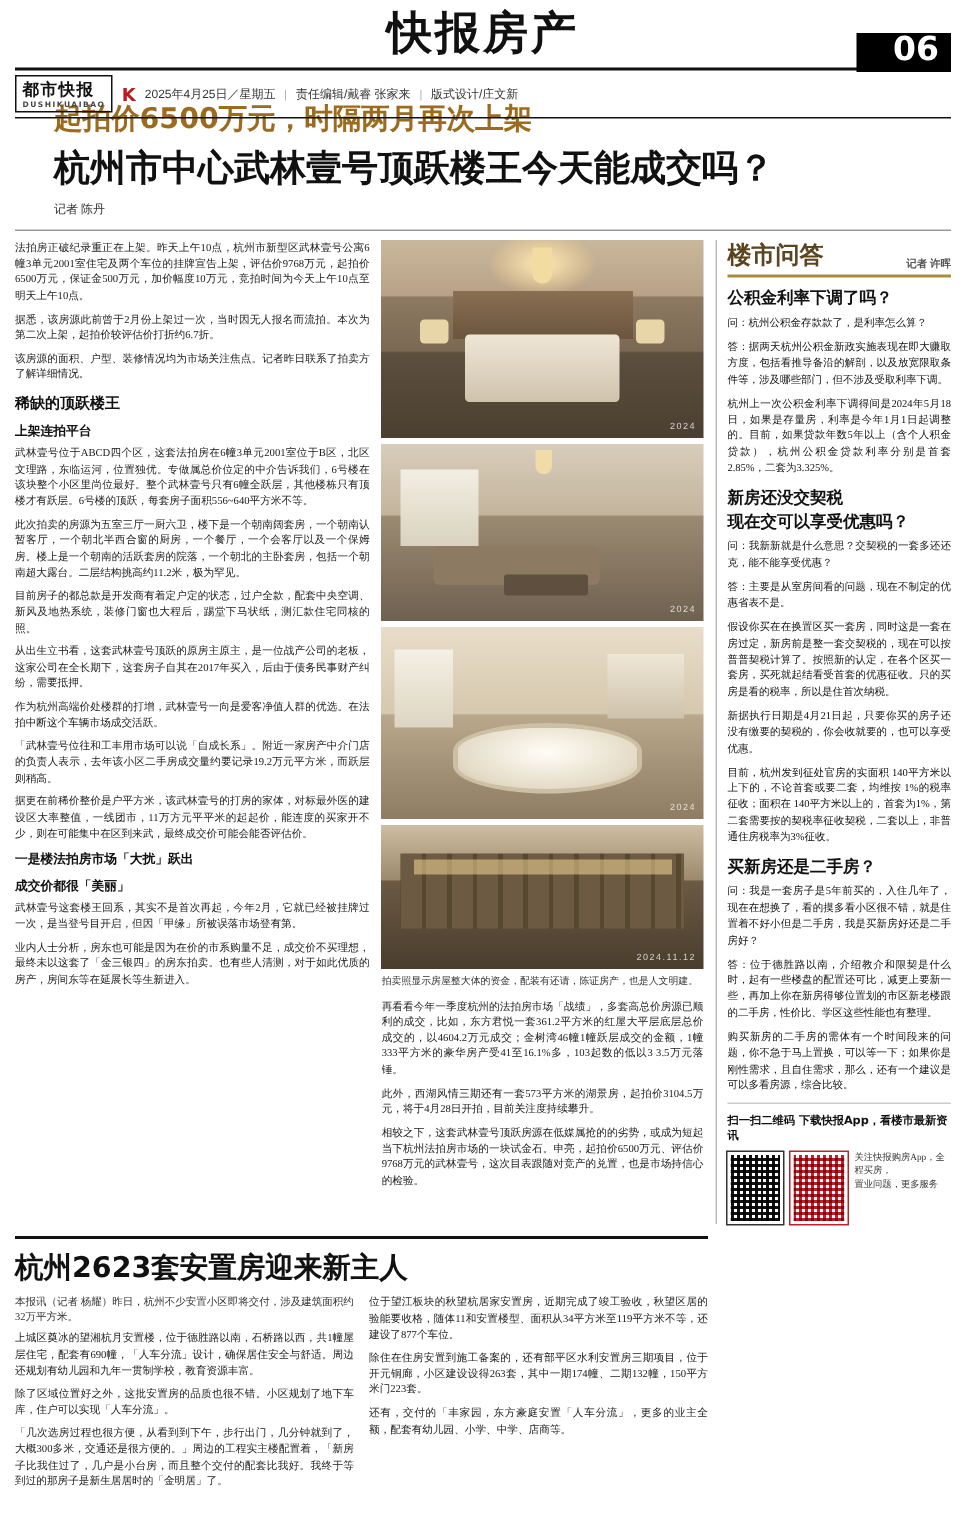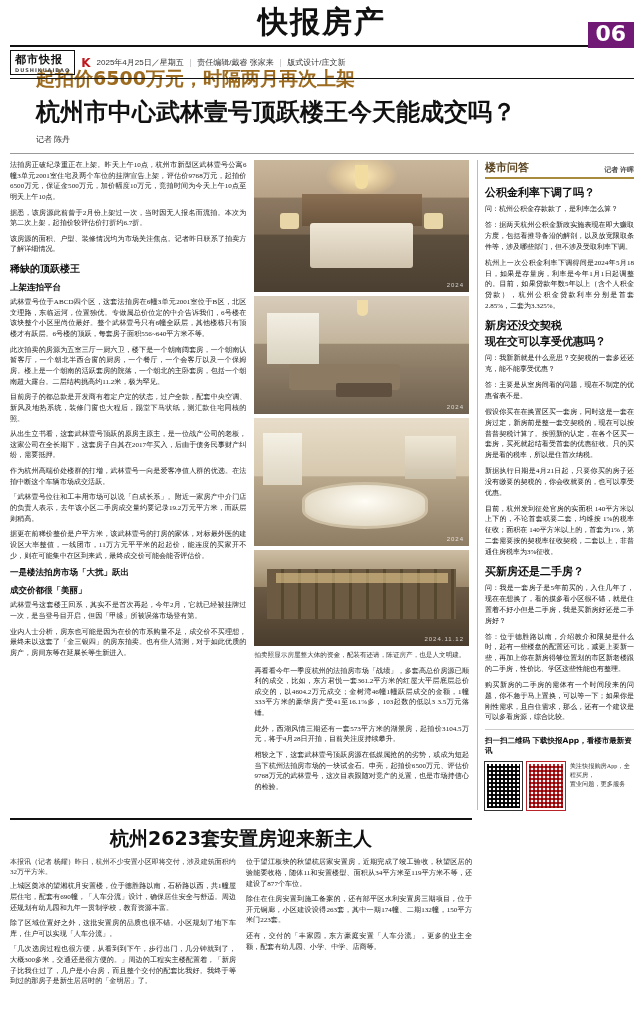--- a/index.html
+++ b/index.html
@@ -23,23 +23,23 @@
   .mast-bar{display:flex;align-items:center;gap:6px;font-size:8px;color:#333;padding:3px 0 0 0;}
   .mast-logo{
     font-family:"DejaVu Sans",sans-serif;font-weight:bold;font-size:11px;
     border:1px solid #111;padding:1px 4px;letter-spacing:1px;color:#111;white-space:nowrap;
   }
   .mast-logo-sub{font-size:5px;letter-spacing:1px;display:block;text-align:center;color:#444;}
   .mast-red{color:#c0181f;font-family:"DejaVu Sans",sans-serif;font-weight:bold;font-size:12px;}
   .mast-meta{white-space:nowrap;font-family:"Liberation Sans",sans-serif;font-size:8px;}
   .mast-sep{color:#888;}
   .page-num{
-    position:absolute;right:0;top:22px;background:#701a75;color:#fff;
+    position:absolute;right:0;top:22px;background:#000000;color:#fff;
     font-family:"DejaVu Sans",sans-serif;font-weight:bold;font-size:22px;
-    padding:1px 8px 3px 7px;line-height:1;text-align:right;
+    padding:1px 8px 3px 24px;line-height:1;text-align:right;
   }
   .mast-rule2{border-bottom:1px solid #111;margin-top:3px;}
 
   
   .headline-wrap{padding:10px 0 4px 0;}
   .kicker{
     font-family:"DejaVu Sans",sans-serif;font-weight:bold;color:#9c6b1f;
     font-size:19px;letter-spacing:0px;padding-left:26px;
   }
   .headline{
@@ -102,34 +102,34 @@
   
   .ph4{height:96px;background:linear-gradient(#cdbda2 0%,#9d8a6d 38%,#6b5a44 39%,#4a3d2d 100%);}
   .ph4 .cab2{position:absolute;left:6%;top:20%;width:88%;height:52%;background:repeating-linear-gradient(90deg,#6d5a42 0 14px,#56472f 14px 17px);}
   .ph4 .glow{position:absolute;left:10%;top:24%;width:80%;height:10%;background:rgba(255,226,160,.5);}
 
   
   .rail-head{
     display:flex;justify-content:space-between;align-items:flex-end;
     border-bottom:2px solid #a88b3c;padding-bottom:2px;margin-bottom:5px;
   }
-  .rail-title{font-family:Liberation Mono, monospace;font-weight:bold;font-size:11px;color:#5b4520;}
+  .rail-title{font-family:Liberation Mono, monospace;font-weight:bold;font-size:16px;color:#5b4520;}
   .rail-by{font-size:7px;color:#555;font-weight:bold;}
   .qa-q{
     font-family:"DejaVu Sans",sans-serif;font-weight:bold;font-size:11px;
     color:#111;margin:7px 0 4px 0;line-height:1.3;
   }
   p.rail{font-size:7px;line-height:1.55;text-align:justify;margin:0 0 5px 0;}
   .rail-rule{border-bottom:1px solid #ccc;margin:6px 0;}
 
   
   .hr-thick{border-bottom:2px solid #111;margin:8px 0 6px 0;}
   .head2{
     font-family:"DejaVu Sans",sans-serif;font-weight:bold;font-size:19px;
-    color:#111;margin:4px 0 5px 0;text-align:center;
+    color:#111;margin:4px 0 5px 0;
   }
   .byline2{font-size:7px;color:#333;margin-bottom:4px;}
 
   
   .qr-wrap{display:flex;gap:5px;align-items:flex-start;margin-top:6px;}
   .qr{width:44px;height:44px;background:
     repeating-linear-gradient(0deg,#111 0 2px,#fff 2px 4px),
     repeating-linear-gradient(90deg,#111 0 2px,rgba(255,255,255,0) 2px 4px);
     background-blend-mode:multiply;border:2px solid #fff;outline:1px solid #333;}
   .qr.red{background:

